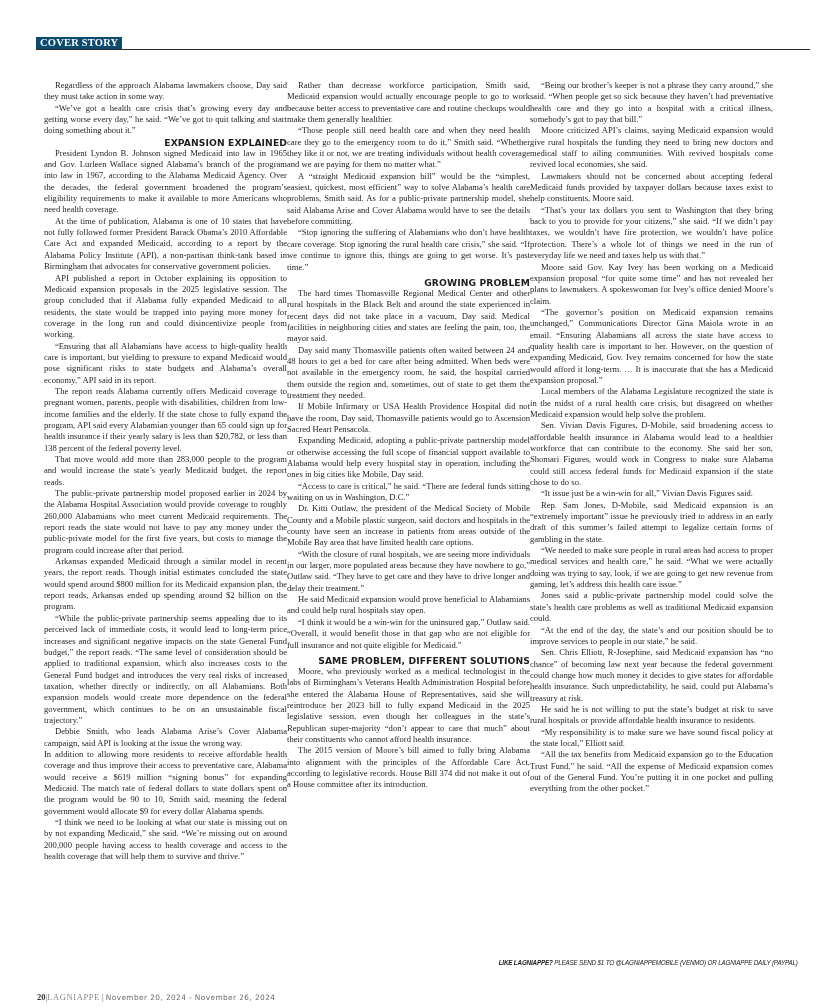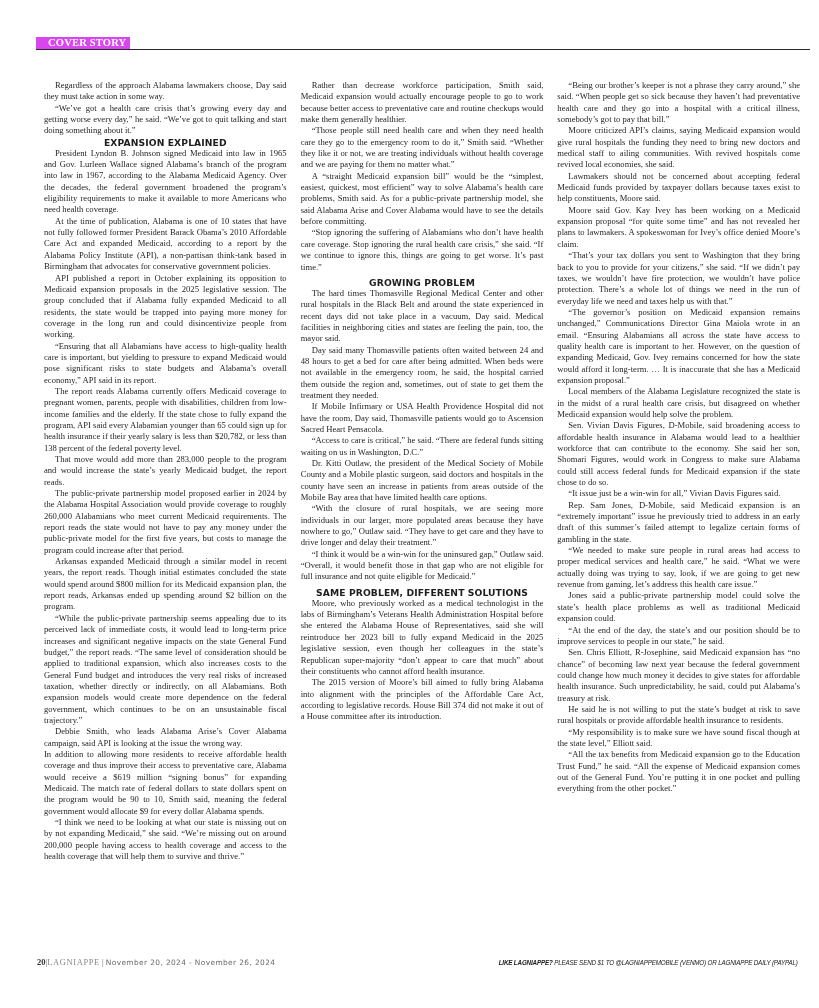--- a/index.html
+++ b/index.html
@@ -1,25 +1,25 @@
 <!DOCTYPE html>
 <html><head>
 <meta charset="utf-8">
 <style>
   html, body { margin: 0; padding: 0; background: #ffffff; }
   body { width: 819px; height: 1008px; position: relative; overflow: hidden; color: #1e1e1e; }
   .header { position: absolute; left: 36px; top: 37px; width: 774px; height: 12px; border-bottom: 1.5px solid #2a2a2a; }
-  .header-tag { position: absolute; left: 0; top: 0; background: #d946ef; color: #fff; font-family: "Liberation Serif", serif; font-weight: bold; font-size: 10.5px; line-height: 12px; padding: 0 4px 0 12px; letter-spacing: 0.2px; }
-  .columns { position: absolute; top: 80px; left: 44px; width: 756px; display: flex; gap: 14px; }
+  .header-tag { position: absolute; left: 0; top: 0; background: #0c4a6e; color: #fff; font-family: "Liberation Serif", serif; font-weight: bold; font-size: 10.5px; line-height: 12px; padding: 0 4px 0 4px; letter-spacing: 0.2px; }
+  .columns { position: absolute; top: 80px; left: 44px; width: 756px; display: flex; }
   .col { width: 243px; font-family: "Liberation Serif", serif; font-size: 8.6px; line-height: 11.35px; text-align: justify; hyphens: none; }
   .col p { margin: 0; text-indent: 11px; }
   .col p.noindent { text-indent: 0; }
-  .col h2 { font-family: "DejaVu Sans", sans-serif; font-weight: bold; font-size: 9.2px; line-height: 11px; margin: 0; letter-spacing: 0.1px; text-align: center; }
+  .col h2 { font-family: "DejaVu Sans", sans-serif; font-weight: bold; font-size: 9.2px; line-height: 11px; margin: 0; letter-spacing: 0.1px; text-align: right; }
   .col h2.spaced { margin-top: 4px; }
-  .footer-left { position: absolute; left: 37px; top: 957px; font-size: 8.5px; color: #666; }
+  .footer-left { position: absolute; left: 37px; top: 992px; font-size: 8.5px; color: #666; }
   .footer-left .pg { font-family: "Liberation Serif", serif; font-weight: bold; color: #333; }
   .footer-left .brand { font-family: "Liberation Serif", serif; color: #888; letter-spacing: 0.6px; }
   .footer-left .date { font-family: "DejaVu Sans", sans-serif; font-size: 7.4px; letter-spacing: 0.4px; color: #6a6a6a; }
   .footer-right { position: absolute; right: 21px; top: 958px; font-family: "Liberation Sans", sans-serif; font-style: italic; font-size: 7.3px; color: #222; letter-spacing: -0.2px; transform: scaleX(0.86); transform-origin: right center; }
   .footer-right b { font-weight: bold; }
 </style>
 </head>
 <body>
 
 <div class="header">
@@ -46,45 +46,47 @@
     </div>
   <div class="col">
       <p>Rather than decrease workforce participation, Smith said, Medicaid expansion would actually encourage people to go to work because better access to preventative care and routine checkups would make them generally healthier.</p>
       <p>“Those people still need health care and when they need health care they go to the emergency room to do it,” Smith said. “Whether they like it or not, we are treating individuals without health coverage and we are paying for them no matter what.”</p>
       <p>A “straight Medicaid expansion bill” would be the “simplest, easiest, quickest, most efficient” way to solve Alabama’s health care problems, Smith said. As for a public-private partnership model, she said Alabama Arise and Cover Alabama would have to see the details before committing.</p>
       <p>“Stop ignoring the suffering of Alabamians who don’t have health care coverage. Stop ignoring the rural health care crisis,” she said. “If we continue to ignore this, things are going to get worse. It’s past time.”</p>
       <h2 class="spaced">GROWING PROBLEM</h2>
       <p>The hard times Thomasville Regional Medical Center and other rural hospitals in the Black Belt and around the state experienced in recent days did not take place in a vacuum, Day said. Medical facilities in neighboring cities and states are feeling the pain, too, the mayor said.</p>
       <p>Day said many Thomasville patients often waited between 24 and 48 hours to get a bed for care after being admitted. When beds were not available in the emergency room, he said, the hospital carried them outside the region and, sometimes, out of state to get them the treatment they needed.</p>
       <p>If Mobile Infirmary or USA Health Providence Hospital did not have the room, Day said, Thomasville patients would go to Ascension Sacred Heart Pensacola.</p>
+      <p>Expanding Medicaid, adopting a public-private partnership model or otherwise accessing the full scope of financial support available to Alabama would help every hospital stay in operation, including the ones in big cities like Mobile, Day said.</p>
       <p>“Access to care is critical,” he said. “There are federal funds sitting waiting on us in Washington, D.C.”</p>
       <p>Dr. Kitti Outlaw, the president of the Medical Society of Mobile County and a Mobile plastic surgeon, said doctors and hospitals in the county have seen an increase in patients from areas outside of the Mobile Bay area that have limited health care options.</p>
       <p>“With the closure of rural hospitals, we are seeing more individuals in our larger, more populated areas because they have nowhere to go,” Outlaw said. “They have to get care and they have to drive longer and delay their treatment.”</p>
+      <p>He said Medicaid expansion would prove beneficial to Alabamians and could help rural hospitals stay open.</p>
       <p>“I think it would be a win-win for the uninsured gap,” Outlaw said. “Overall, it would benefit those in that gap who are not eligible for full insurance and not quite eligible for Medicaid.”</p>
       <h2 class="spaced">SAME PROBLEM, DIFFERENT SOLUTIONS</h2>
       <p>Moore, who previously worked as a medical technologist in the labs of Birmingham’s Veterans Health Administration Hospital before she entered the Alabama House of Representatives, said she will reintroduce her 2023 bill to fully expand Medicaid in the 2025 legislative session, even though her colleagues in the state’s Republican super-majority “don’t appear to care that much” about their constituents who cannot afford health insurance.</p>
       <p>The 2015 version of Moore’s bill aimed to fully bring Alabama into alignment with the principles of the Affordable Care Act, according to legislative records. House Bill 374 did not make it out of a House committee after its introduction.</p>
     </div>
   <div class="col">
       <p>“Being our brother’s keeper is not a phrase they carry around,” she said. “When people get so sick because they haven’t had preventative health care and they go into a hospital with a critical illness, somebody’s got to pay that bill.”</p>
       <p>Moore criticized API’s claims, saying Medicaid expansion would give rural hospitals the funding they need to bring new doctors and medical staff to ailing communities. With revived hospitals come revived local economies, she said.</p>
       <p>Lawmakers should not be concerned about accepting federal Medicaid funds provided by taxpayer dollars because taxes exist to help constituents, Moore said.</p>
+      <p>“That’s your tax dollars you sent to Washington that they bring back to you to provide for your citizens,” she said. “If we didn’t pay taxes, we wouldn’t have fire protection, we wouldn’t have police protection. There’s a whole lot of things we need in the run of everyday life we need and taxes help us with that.”</p>
       <p>Moore said Gov. Kay Ivey has been working on a Medicaid expansion proposal “for quite some time” and has not revealed her plans to lawmakers. A spokeswoman for Ivey’s office denied Moore’s claim.</p>
-      <p>“That’s your tax dollars you sent to Washington that they bring back to you to provide for your citizens,” she said. “If we didn’t pay taxes, we wouldn’t have fire protection, we wouldn’t have police protection. There’s a whole lot of things we need in the run of everyday life we need and taxes help us with that.”</p>
       <p>“The governor’s position on Medicaid expansion remains unchanged,” Communications Director Gina Maiola wrote in an email. “Ensuring Alabamians all across the state have access to quality health care is important to her. However, on the question of expanding Medicaid, Gov. Ivey remains concerned for how the state would afford it long-term. … It is inaccurate that she has a Medicaid expansion proposal.”</p>
       <p>Local members of the Alabama Legislature recognized the state is in the midst of a rural health care crisis, but disagreed on whether Medicaid expansion would help solve the problem.</p>
       <p>Sen. Vivian Davis Figures, D-Mobile, said broadening access to affordable health insurance in Alabama would lead to a healthier workforce that can contribute to the economy. She said her son, Shomari Figures, would work in Congress to make sure Alabama could still access federal funds for Medicaid expansion if the state chose to do so.</p>
       <p>“It issue just be a win-win for all,” Vivian Davis Figures said.</p>
       <p>Rep. Sam Jones, D-Mobile, said Medicaid expansion is an “extremely important” issue he previously tried to address in an early draft of this summer’s failed attempt to legalize certain forms of gambling in the state.</p>
       <p>“We needed to make sure people in rural areas had access to proper medical services and health care,” he said. “What we were actually doing was trying to say, look, if we are going to get new revenue from gaming, let’s address this health care issue.”</p>
-      <p>Jones said a public-private partnership model could solve the state’s health place problems as well as traditional Medicaid expansion could.</p>
+      <p>Jones said a public-private partnership model could solve the state’s health care problems as well as traditional Medicaid expansion could.</p>
       <p>“At the end of the day, the state’s and our position should be to improve services to people in our state,” he said.</p>
       <p>Sen. Chris Elliott, R-Josephine, said Medicaid expansion has “no chance” of becoming law next year because the federal government could change how much money it decides to give states for affordable health insurance. Such unpredictability, he said, could put Alabama’s treasury at risk.</p>
       <p>He said he is not willing to put the state’s budget at risk to save rural hospitals or provide affordable health insurance to residents.</p>
-      <p>“My responsibility is to make sure we have sound fiscal though at the state level,” Elliott said.</p>
+      <p>“My responsibility is to make sure we have sound fiscal policy at the state local,” Elliott said.</p>
       <p>“All the tax benefits from Medicaid expansion go to the Education Trust Fund,” he said. “All the expense of Medicaid expansion comes out of the General Fund. You’re putting it in one pocket and pulling everything from the other pocket.”</p>
     </div>
 </div>
 
 <div class="footer-left">
   <span class="pg">20</span><span>|</span><span class="brand">LAGNIAPPE</span> <span>|</span> <span class="date">November 20, 2024 - November 26, 2024</span>
 </div>
 
 <div class="footer-right">
   <b>LIKE LAGNIAPPE?</b><span> PLEASE SEND $1 TO @LAGNIAPPEMOBILE (VENMO) OR LAGNIAPPE DAILY (PAYPAL)</span>

